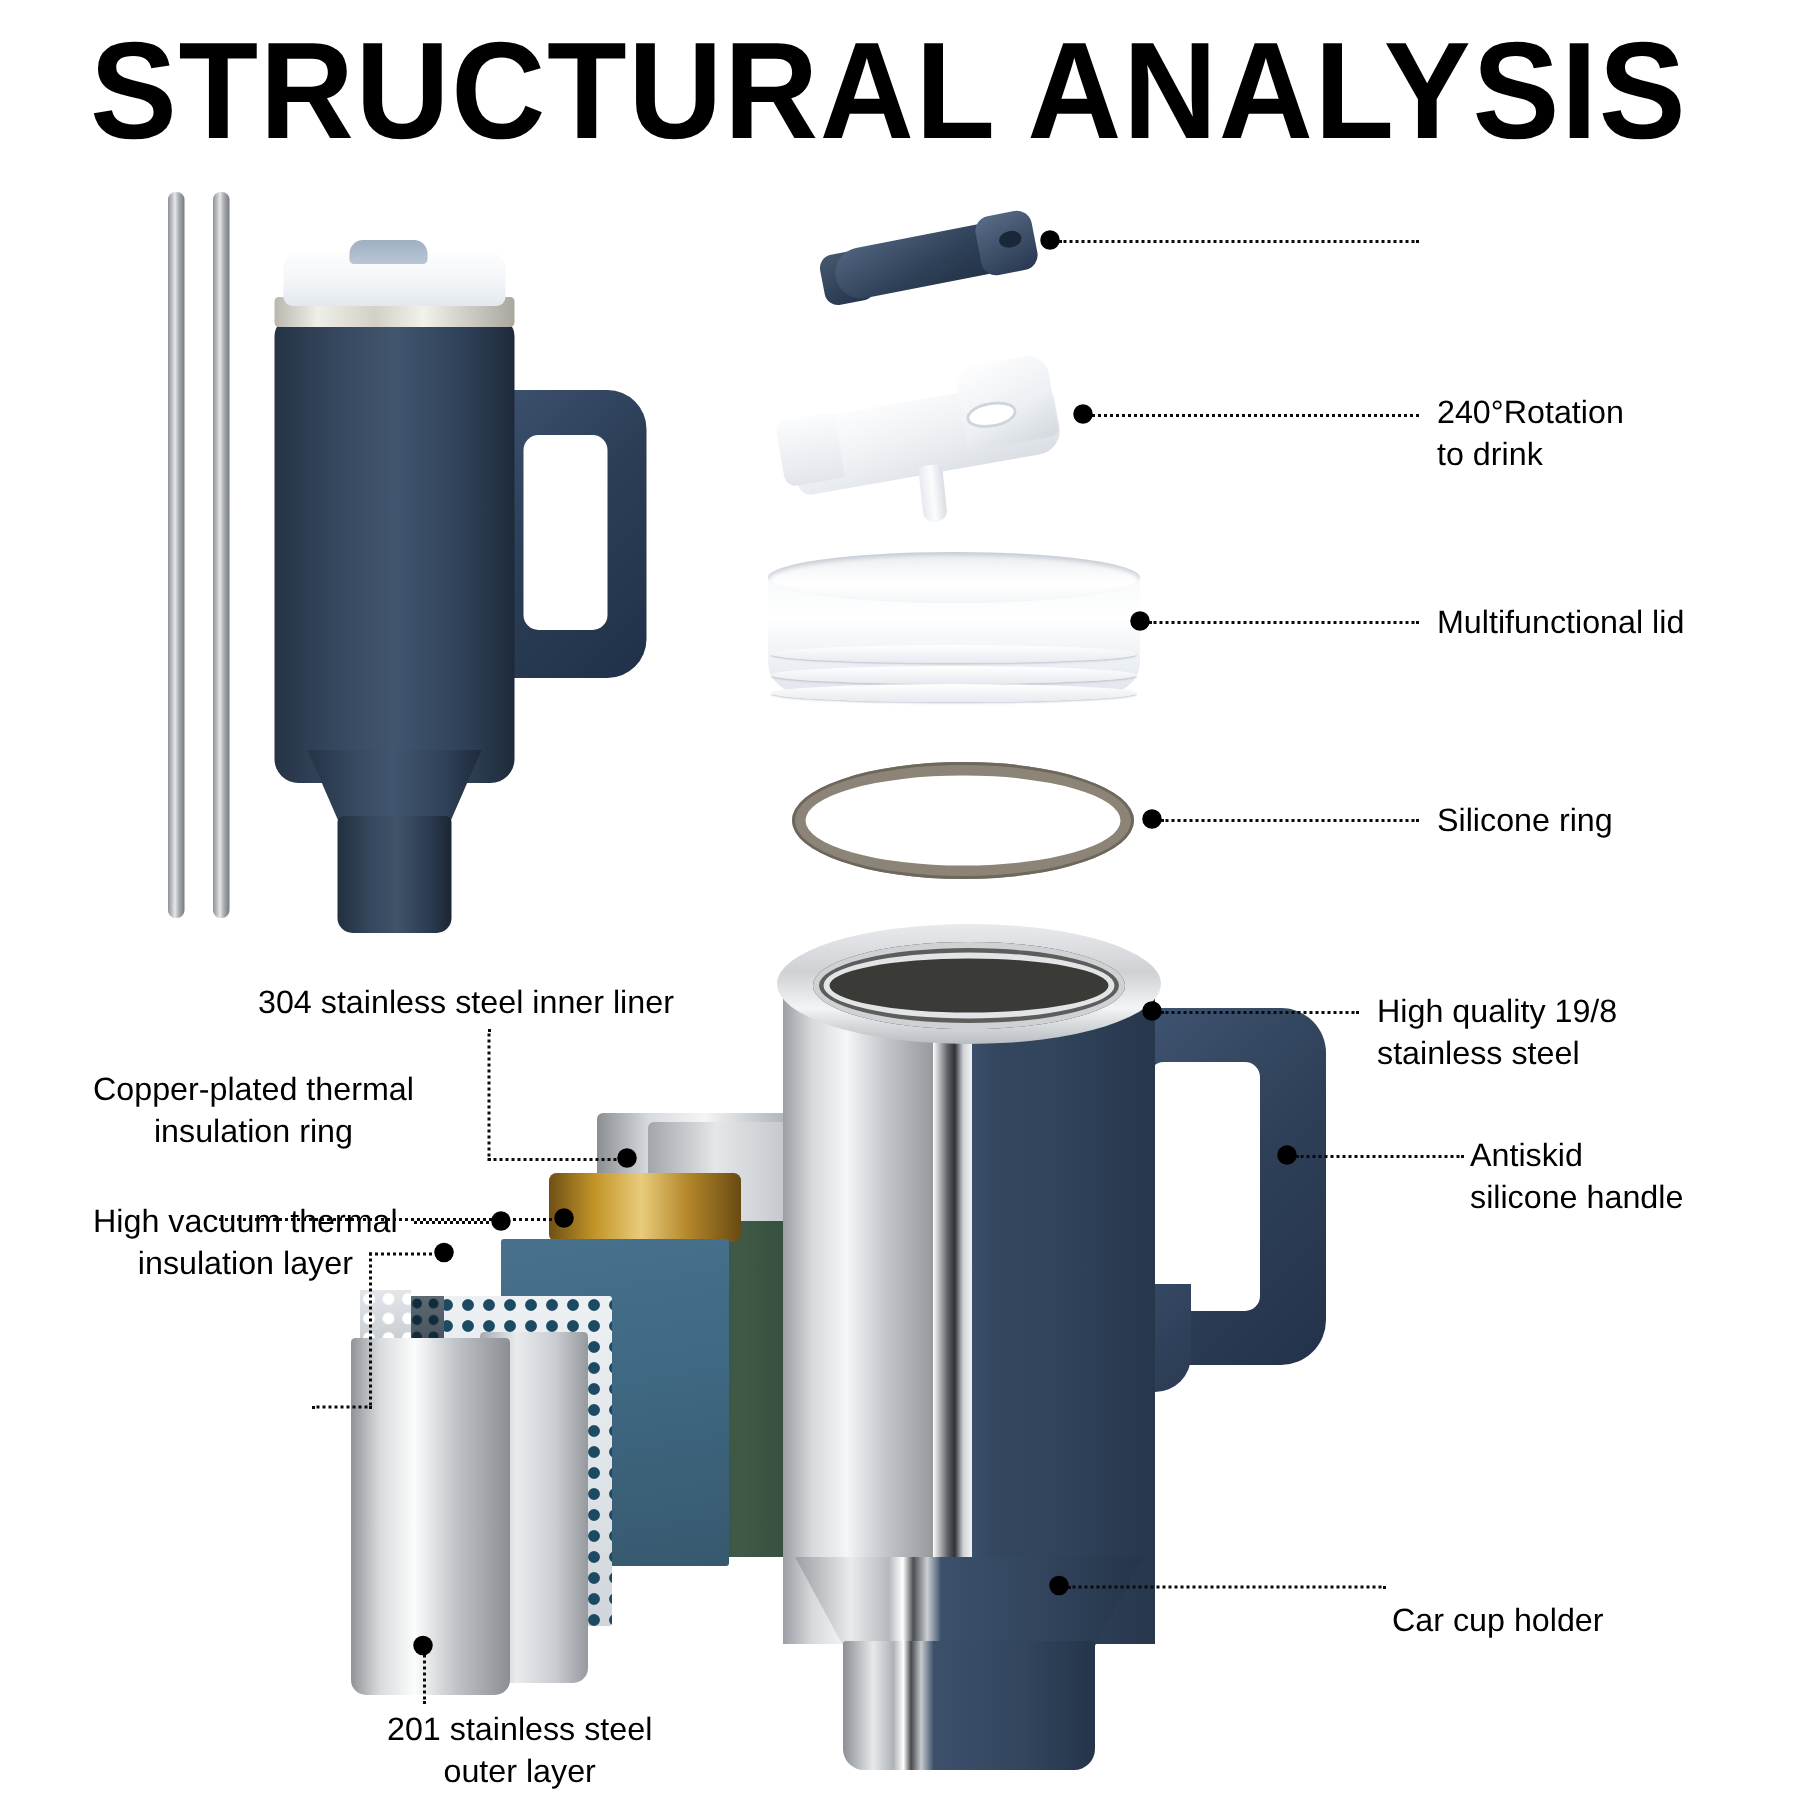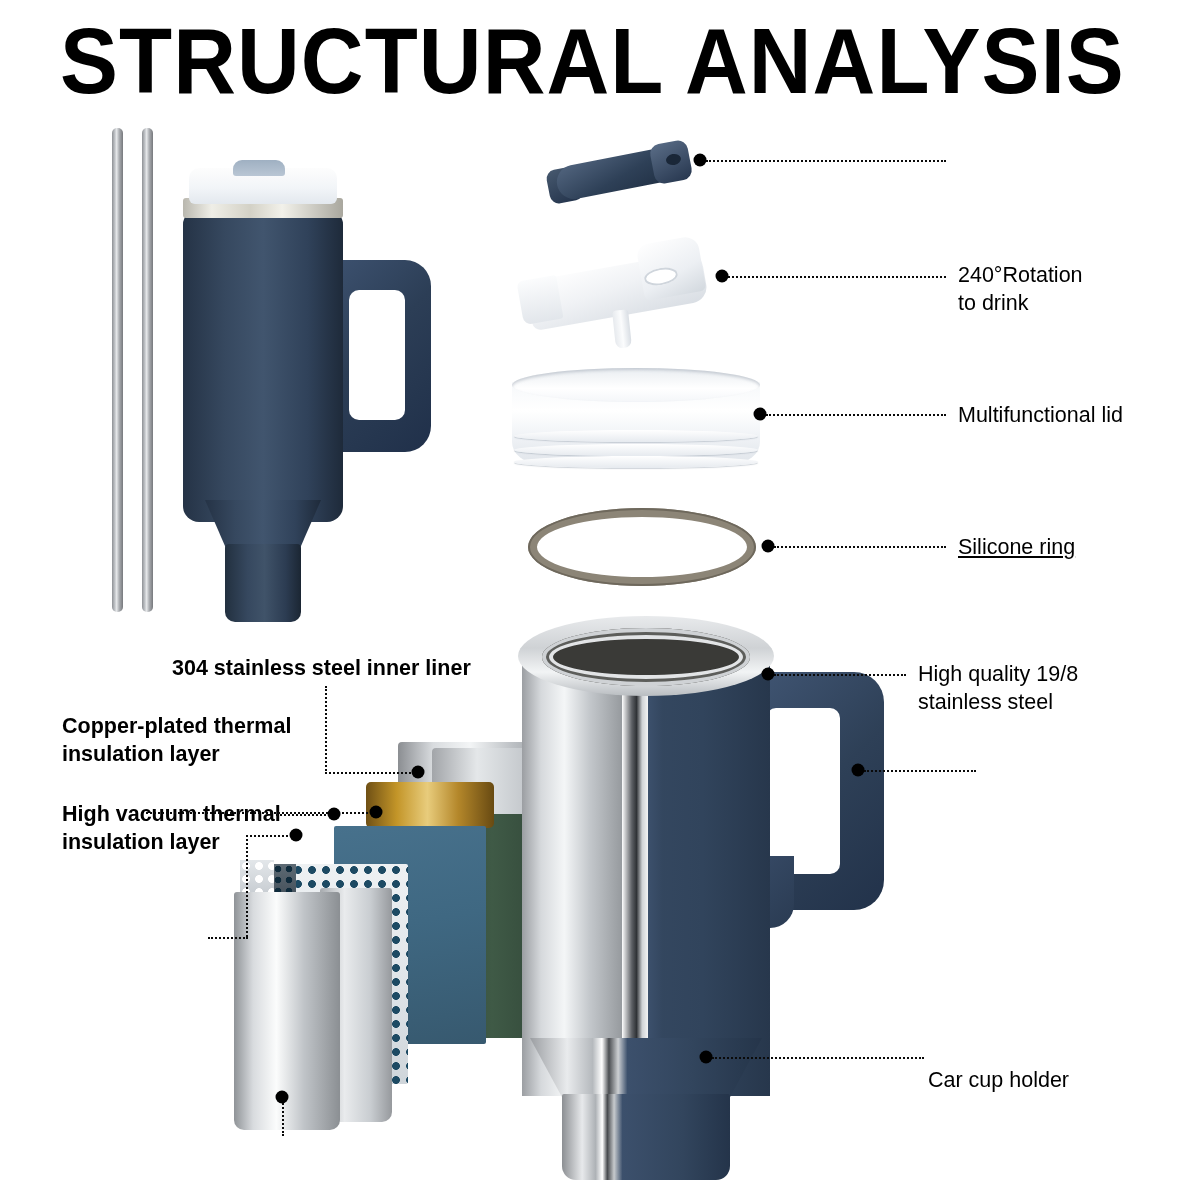--- a/index.html
+++ b/index.html
@@ -28,21 +28,21 @@
   
   .label {
     position: absolute;
     font-size: 21.5px;
     line-height: 1.28;
     color: #000;
     white-space: pre-line;
     font-family: "Liberation Sans", sans-serif;
   }
   .label.right { text-align: left; }
-  .label.left  { text-align: left; font-weight: bold; }
+  .label.left  { text-align: center; }
 
   
   .dot {
     position: absolute; width: 13px; height: 13px;
     background: #000; border-radius: 50%;
     transform: translate(-50%,-50%); z-index: 40;
   }
   .lead-h {
     position: absolute; height: 0;
     border-top: 2.2px dotted #0a0a0a;
@@ -404,50 +404,54 @@
   <div class="lead-h" style="left:728px; top:276px; width:218px;"></div>
   <div class="label right" style="left:958px; top:262px;">240°Rotation
 to drink</div>
 
   <div class="dot" style="left:760px; top:414px;"></div>
   <div class="lead-h" style="left:766px; top:414px; width:180px;"></div>
   <div class="label right" style="left:958px; top:402px;">Multifunctional lid</div>
 
   <div class="dot" style="left:768px; top:546px;"></div>
   <div class="lead-h" style="left:774px; top:546px; width:172px;"></div>
-  <div class="label right" style="left:958px; top:534px;text-decoration:underline;">Silicone ring</div>
+  <div class="label right" style="left:958px; top:534px;">Silicone ring</div>
 
   <div class="dot" style="left:768px; top:674px;"></div>
   <div class="lead-h" style="left:774px; top:674px; width:132px;"></div>
   <div class="label right" style="left:918px; top:661px;">High quality 19/8
 stainless steel</div>
 
   <div class="dot" style="left:858px; top:770px;"></div>
   <div class="lead-h" style="left:864px; top:770px; width:112px;"></div>
+  <div class="label right" style="left:980px; top:757px;">Antiskid
+ silicone handle</div>
 
   <div class="dot" style="left:706px; top:1057px;"></div>
   <div class="lead-h" style="left:712px; top:1057px; width:212px;"></div>
   <div class="label right" style="left:928px; top:1067px;">Car cup holder</div>
 
   <div class="dot" style="left:418px; top:772px;"></div>
   <div class="lead-h" style="left:325px; top:772px; width:90px;"></div>
   <div class="lead-v" style="left:325px; top:686px; height:88px;"></div>
   <div class="label left" style="left:172px; top:655px;">304 stainless steel inner liner</div>
 
   <div class="dot" style="left:376px; top:812px;"></div>
   <div class="lead-h" style="left:146px; top:812px; width:234px;"></div>
   <div class="label left" style="left:62px; top:713px;">Copper-plated thermal
-insulation layer</div>
+insulation ring</div>
 
   <div class="dot" style="left:334px; top:814px;"></div>
   <div class="lead-h" style="left:276px; top:814px; width:62px;"></div>
   <div class="label left" style="left:62px; top:801px;">High vacuum thermal
 insulation layer</div>
 
   <div class="dot" style="left:296px; top:835px;"></div>
   <div class="lead-h" style="left:246px; top:835px; width:54px;"></div>
   <div class="lead-v" style="left:246px; top:835px; height:102px;"></div>
   <div class="lead-h" style="left:208px; top:937px; width:40px;"></div>
 
   <div class="dot" style="left:282px; top:1097px;"></div>
   <div class="lead-v" style="left:282px; top:1100px; height:36px;"></div>
+  <div class="label left" style="left:258px; top:1140px;">201 stainless steel
+outer layer</div>
 
 </div>
 
 </body></html>

